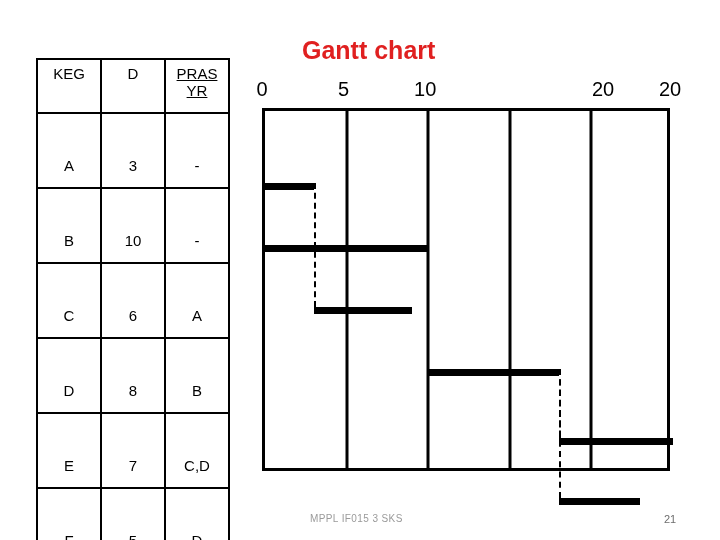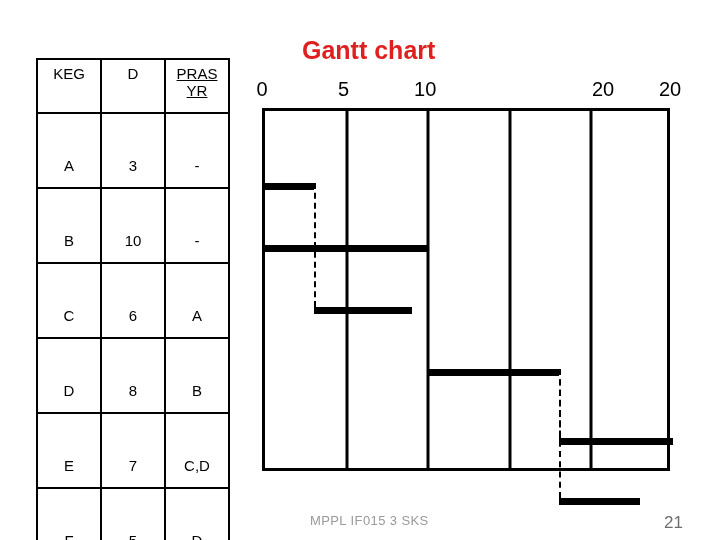--- a/index.html
+++ b/index.html
@@ -111,30 +111,30 @@
     position: absolute;
     width: 0;
     border-left: 2px dashed #000000;
   }
 
   
   #footer-note {
     position: absolute;
     left: 310px;
     top: 513px;
-    font-size: 13px;
+    font-size: 10px;
     color: #9a9a9a;
     letter-spacing: 0.4px;
     white-space: nowrap;
   }
   #page-number {
     position: absolute;
     left: 664px;
     top: 513px;
-    font-size: 17px;
+    font-size: 11px;
     color: #6e6e6e;
     white-space: nowrap;
   }
 </style>
 </head>
 <body>
 
 <table id="activity-table">
   <thead>
     <tr>

